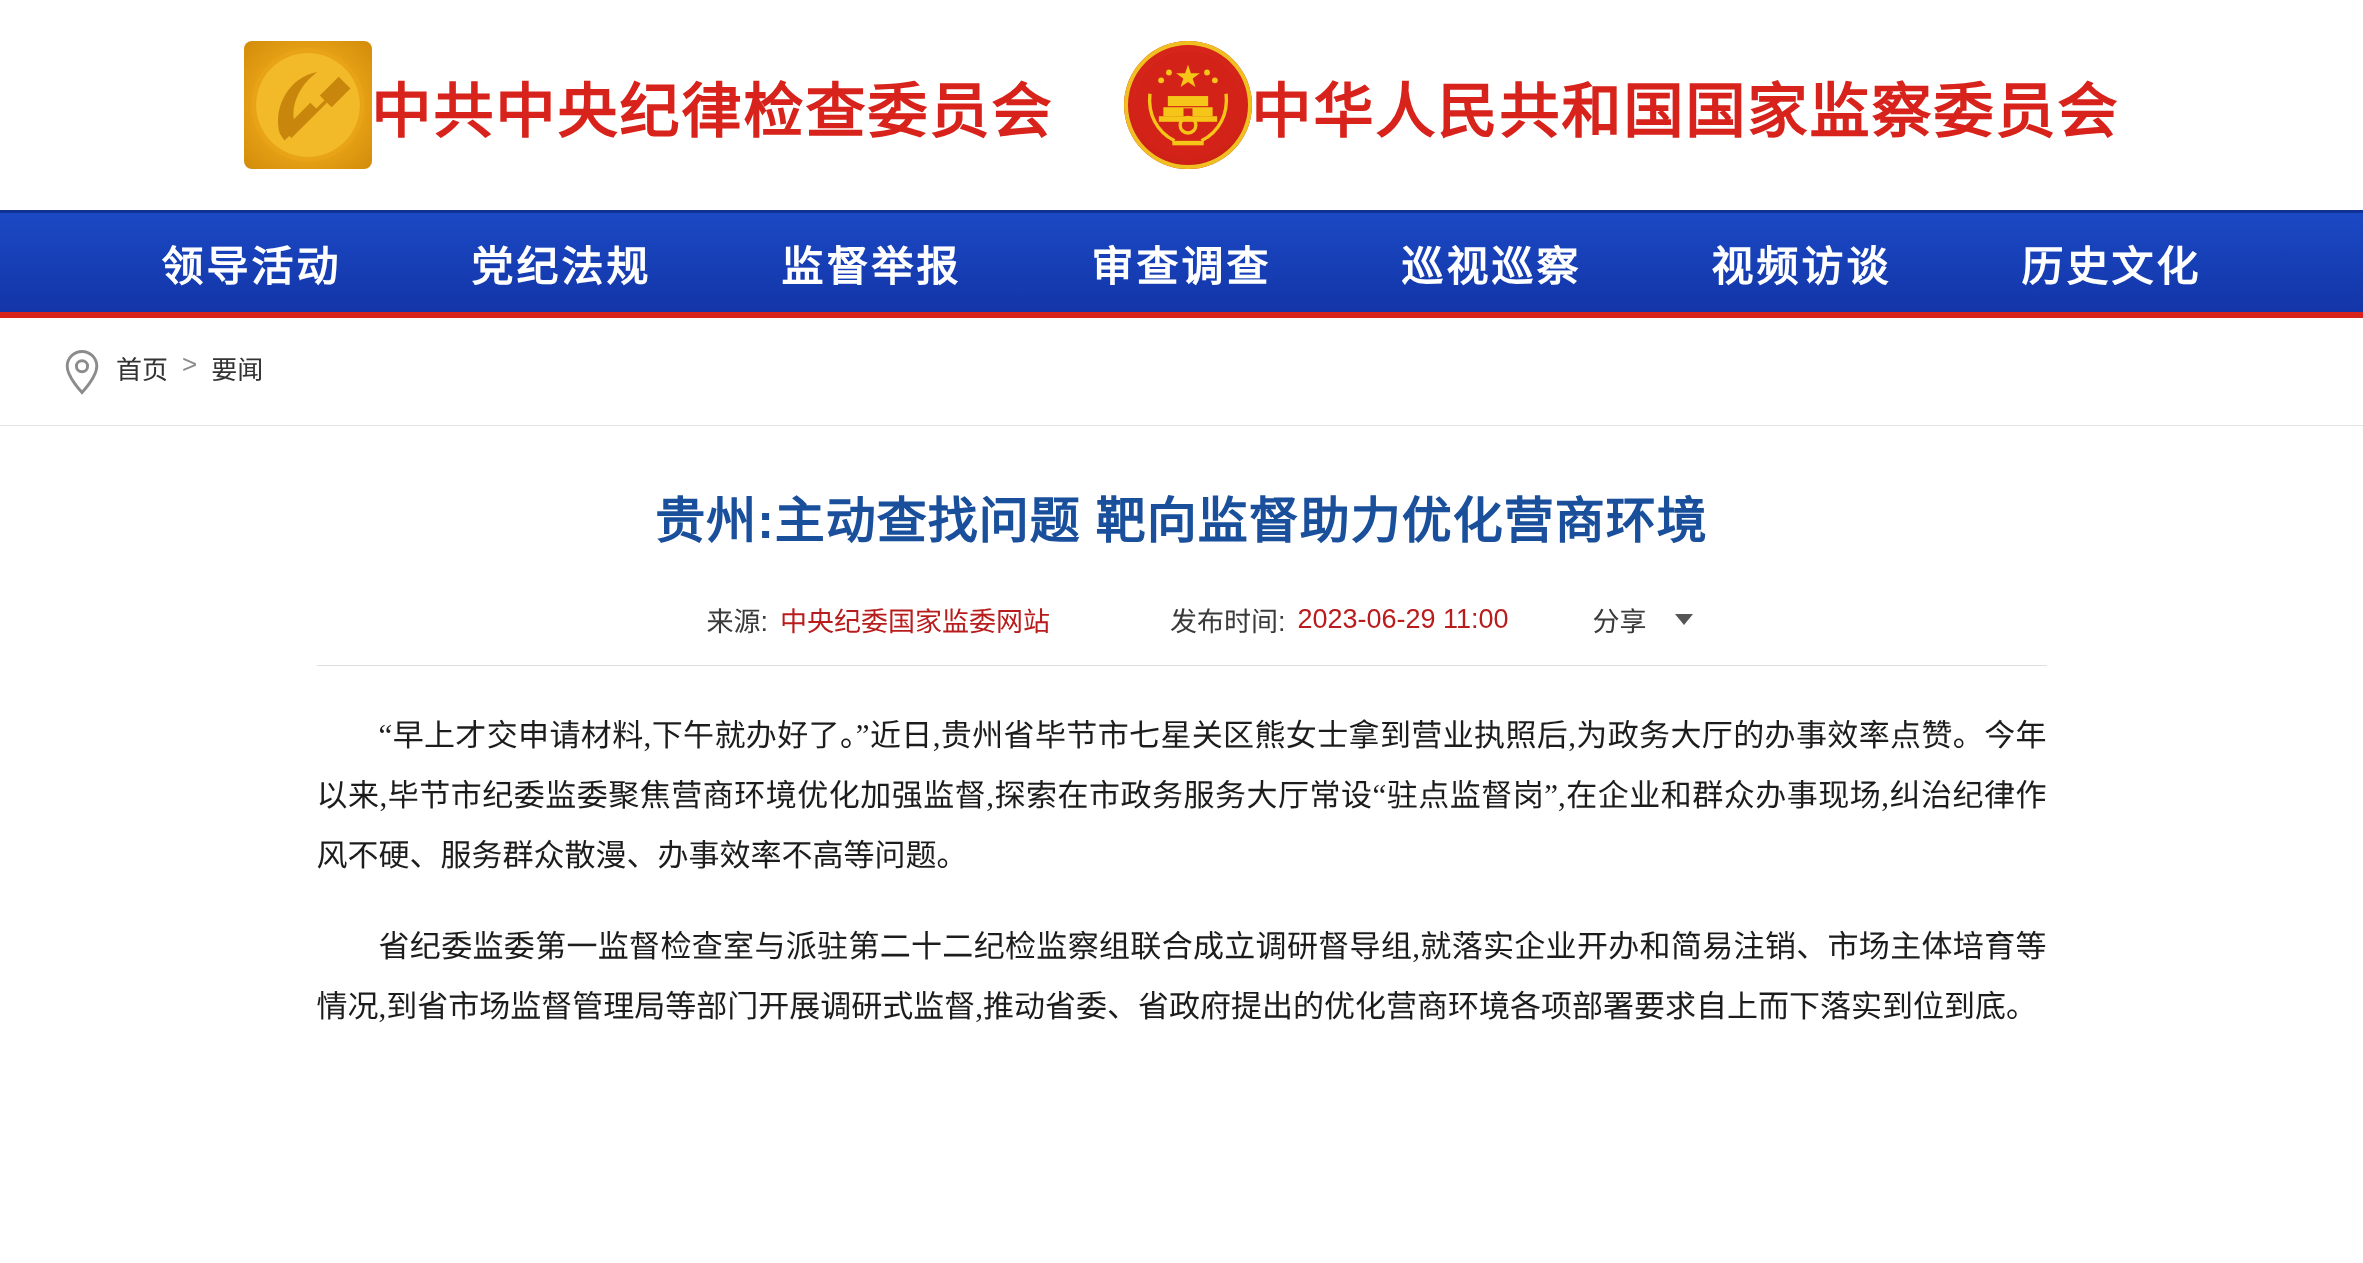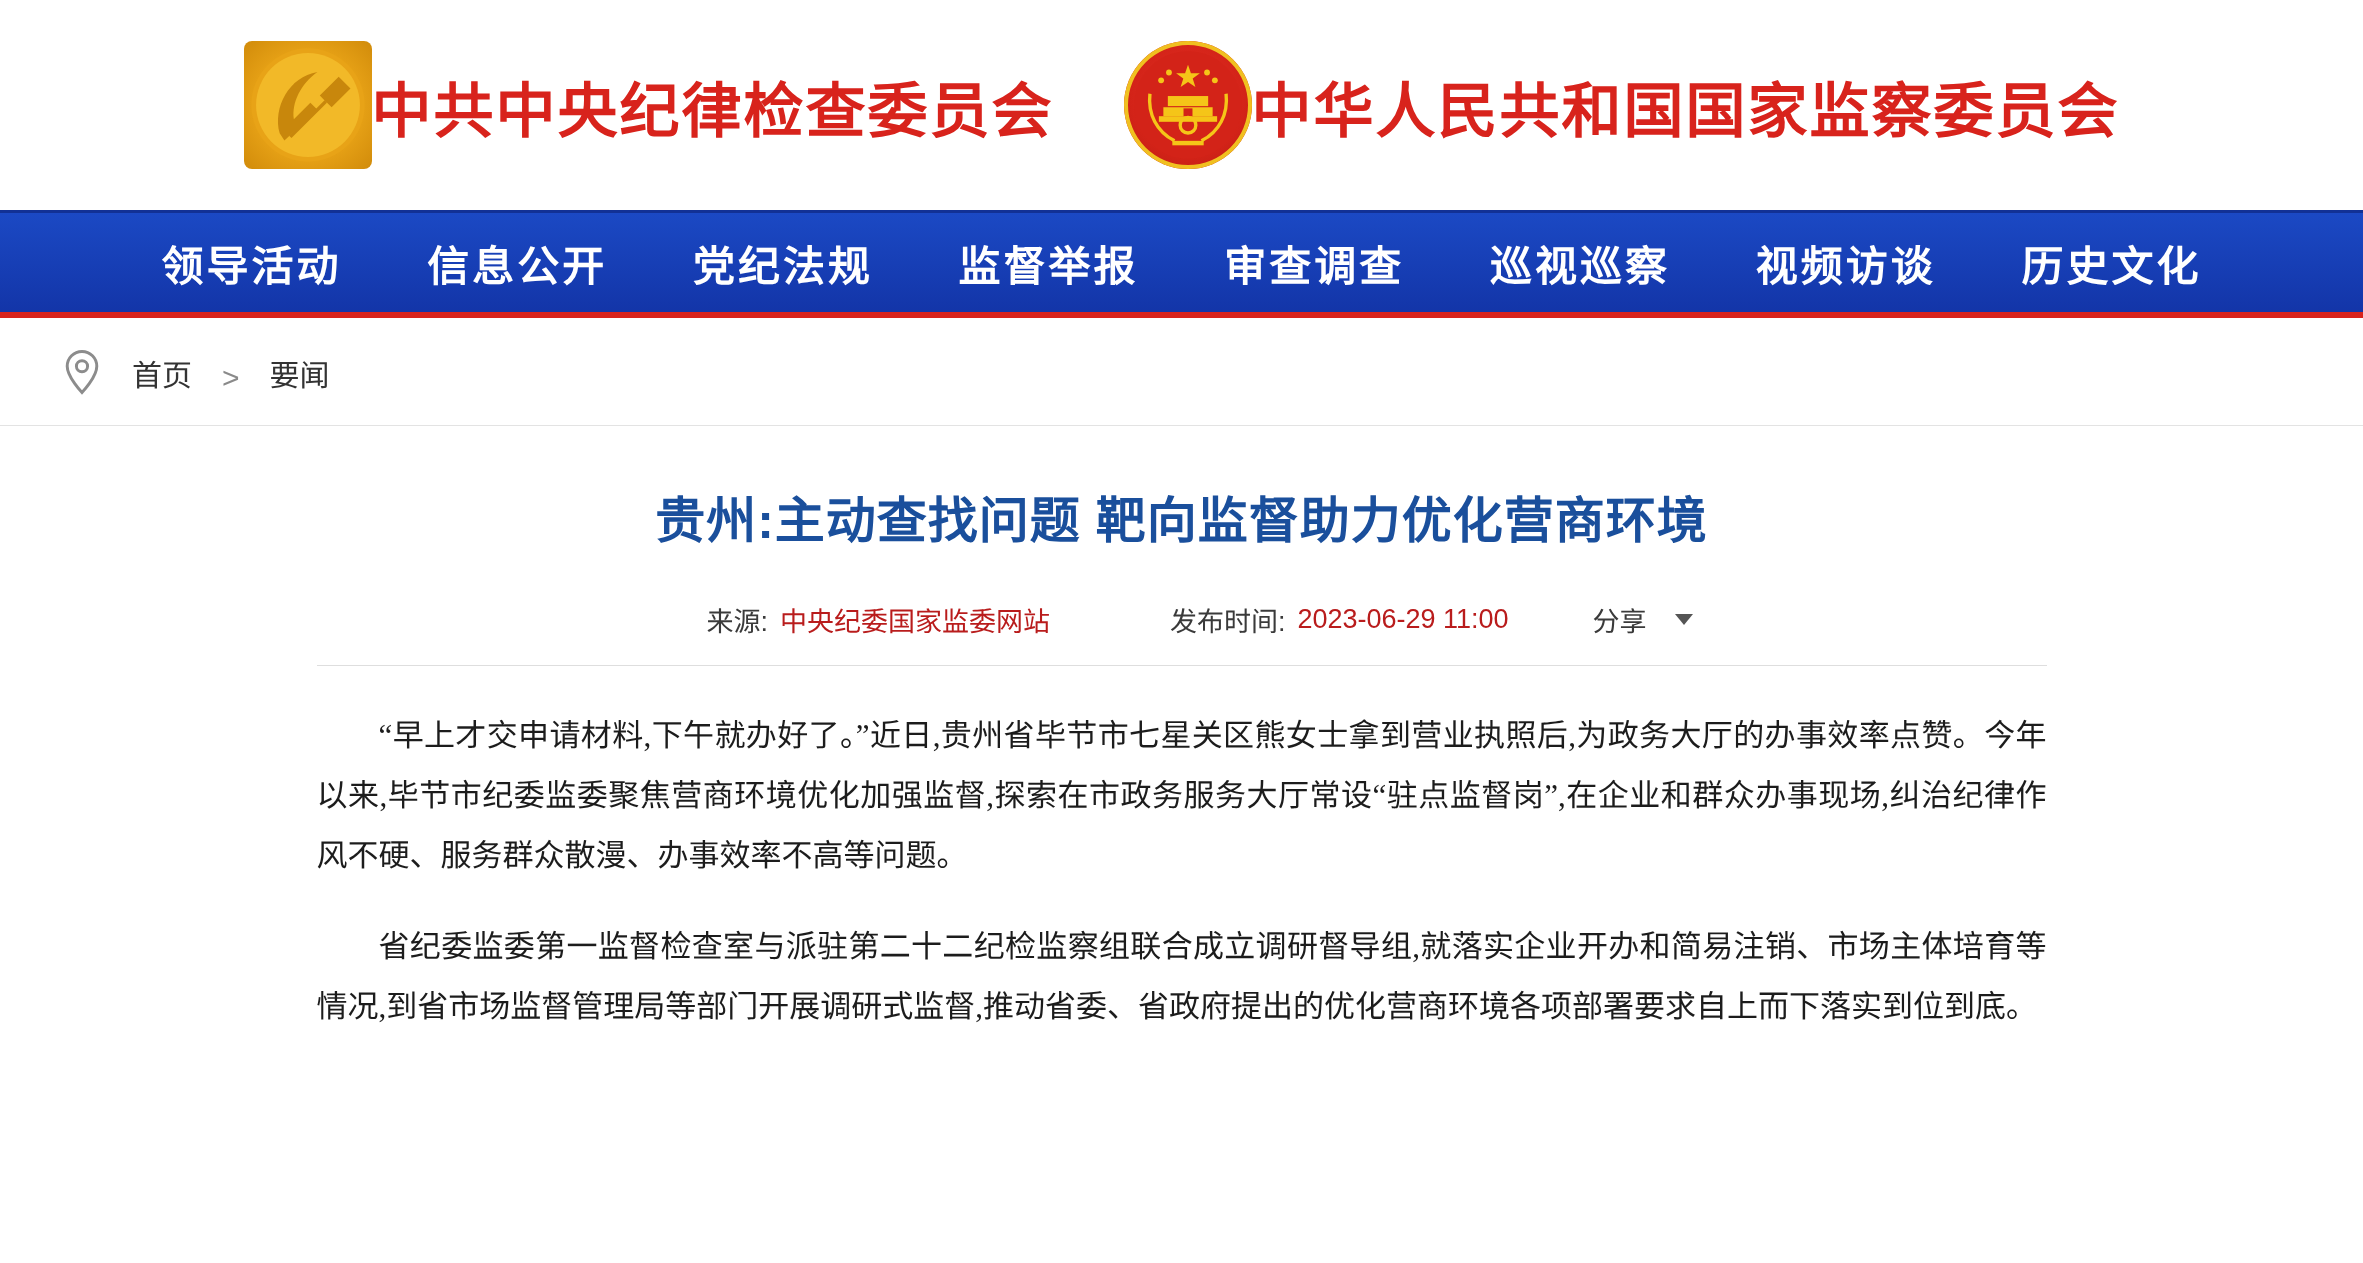--- a/index.html
+++ b/index.html
@@ -95,24 +95,24 @@
 
   
   .breadcrumb-wrap {
     border-bottom: 1px solid #e3e3e3;
     height: 108px;
     display: flex;
     align-items: center;
   }
   .breadcrumb {
     display: flex;
-    align-items: flex-end;
-    gap: 30px;
+    align-items: flex-start;
+    gap: 14px;
     padding-left: 62px;
-    font-size: 30px;
+    font-size: 26px;
     color: #333333;
     font-family: "Liberation Sans", sans-serif;
   }
   .pin-icon { width: 40px; height: 46px; flex: 0 0 auto; }
   .crumb-link { color: #333; text-decoration: none; cursor: pointer; }
   .crumb-sep { color: #8a8a8a; }
   .crumb-current { color: #333; }
 
   
   .article {
@@ -220,21 +220,20 @@
       </svg>
     </div>
     <div class="brand-title">中华人民共和国国家监察委员会</div>
   </div>
 
 </header>
 
 <nav class="navbar">
   <div class="nav-inner">
     <div class="nav-item">领导活动</div>
-    <div class="nav-item">信息公开</div>
     <div class="nav-item">党纪法规</div>
     <div class="nav-item">监督举报</div>
     <div class="nav-item">审查调查</div>
     <div class="nav-item">巡视巡察</div>
     <div class="nav-item">视频访谈</div>
     <div class="nav-item">历史文化</div>
   </div>
 </nav>
 
 <div class="breadcrumb-wrap">

